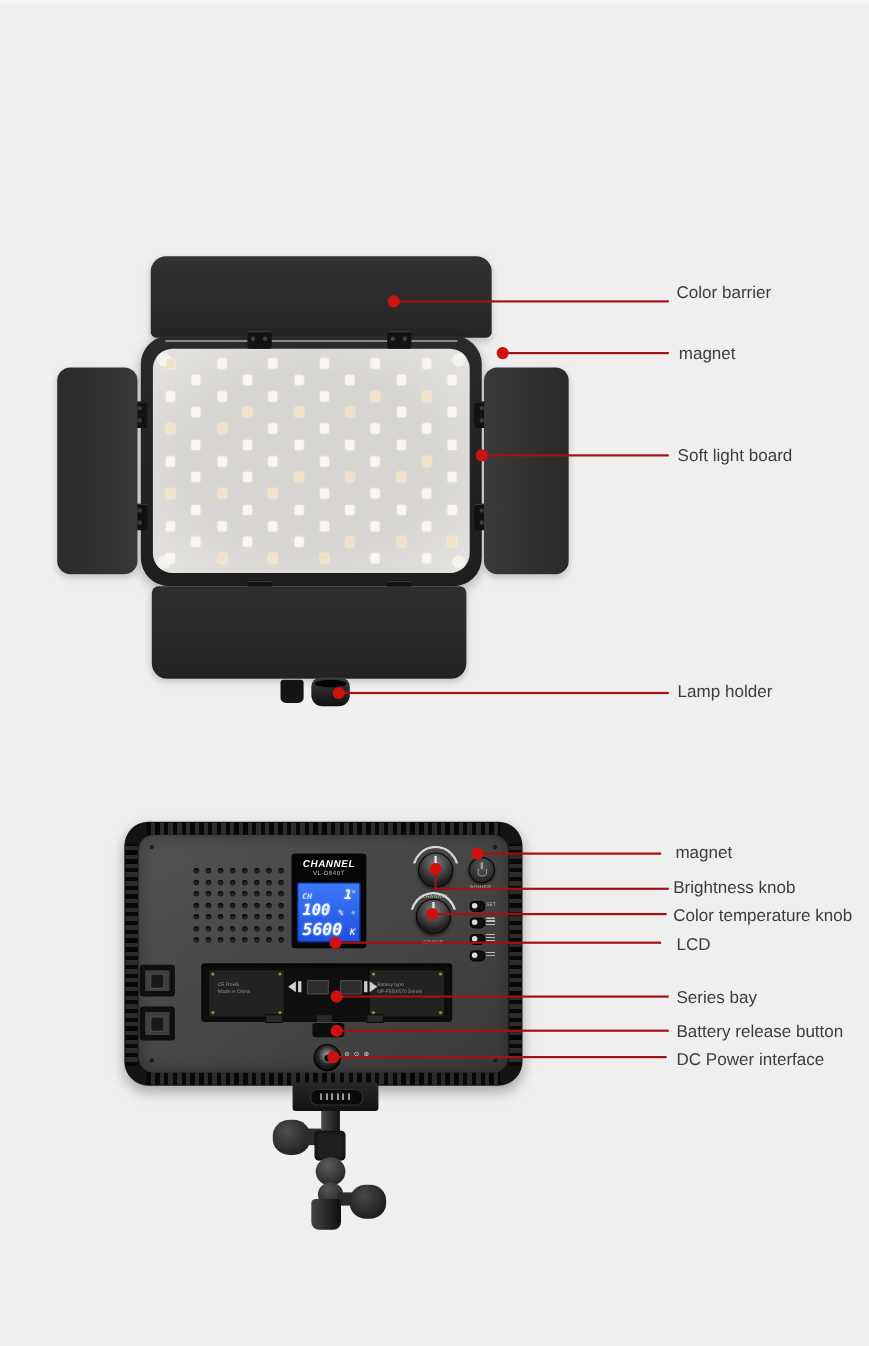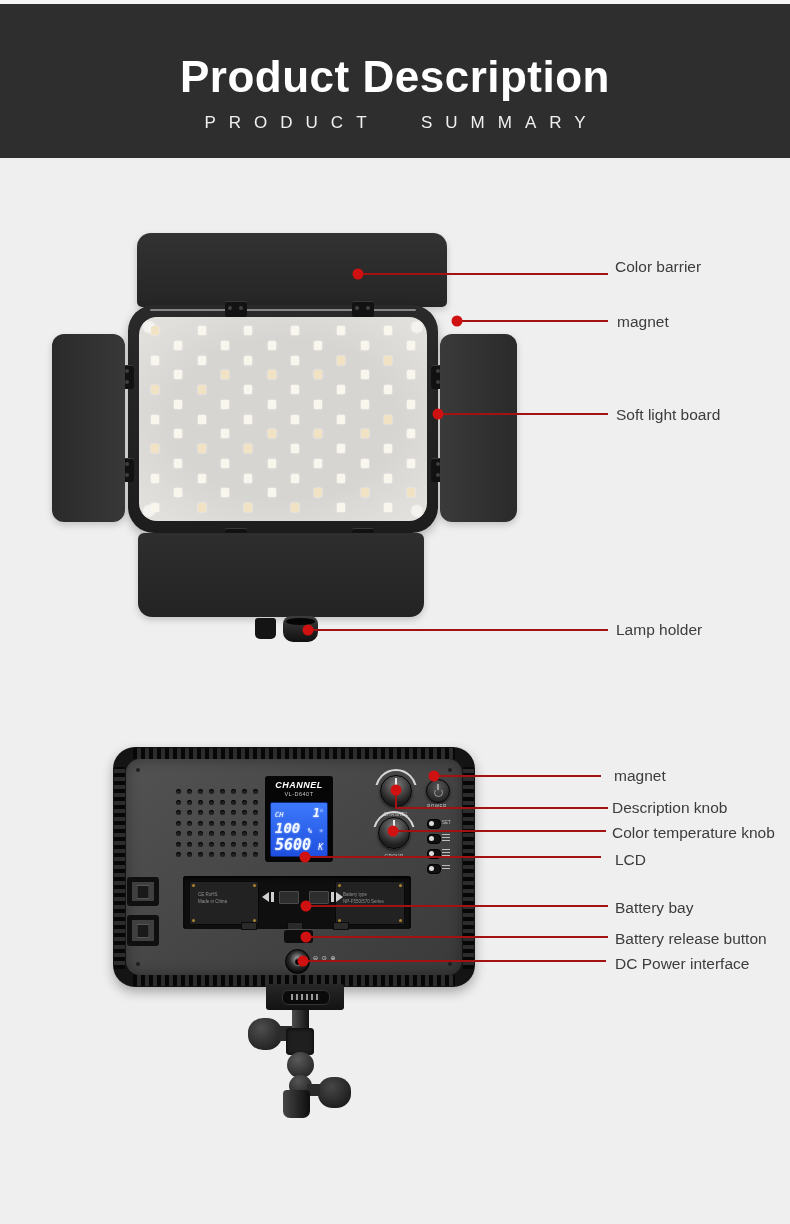--- a/index.html
+++ b/index.html
@@ -127,24 +127,20 @@
   .m-stem-r{left:307px;top:1084px;width:13px;height:12px;background:#2b2b2b;}
   .m-cyl{left:283px;top:1090px;width:27px;height:28px;border-radius:4px 4px 7px 7px;
            background:linear-gradient(90deg,#454545,#0e0e0e);}
 </style>
 </head>
 <body>
 
 <div class="page">
 
   <div class="topstrip"></div>
-  <div class="banner">
-    <div class="title">Product Description</div>
-    <div class="sub">PRODUCT SUMMARY</div>
-  </div>
 
   <div>
 
     <div class="bd" style="left:137px;top:233px;width:310px;height:74px;border-radius:14px 14px 5px 5px;
                 background:linear-gradient(180deg,#323232,#252525);"></div>
 
     <div class="frame"></div>
     <div class="diffuser">
       <span class="pad" style="left:3px;top:3px"></span>
       <span class="pad" style="right:3px;top:3px"></span>
@@ -476,33 +472,33 @@
     <div class="m m-stem-r"></div>
     <div class="m m-cyl"></div>
 
     <span class="c-dot" style="left:434px;top:776px"></span>
     <span class="c-line" style="left:434px;top:776px;width:167px"></span>
     <span class="c-label" style="left:614px;top:776px">magnet</span>
 
     <span class="c-dot" style="left:396px;top:790px"></span>
     <span class="c-vline" style="left:396px;top:790px;height:19px"></span>
     <span class="c-line" style="left:395px;top:808px;width:213px"></span>
-    <span class="c-label" style="left:612px;top:808px">Description knob</span>
+    <span class="c-label" style="left:612px;top:808px">Brightness knob</span>
 
     <span class="c-dot" style="left:393px;top:831px"></span>
     <span class="c-line" style="left:393px;top:831px;width:213px"></span>
     <span class="c-label" style="left:612px;top:833px">Color temperature knob</span>
 
     <span class="c-dot" style="left:305px;top:857px"></span>
     <span class="c-line" style="left:305px;top:857px;width:296px"></span>
     <span class="c-label" style="left:615px;top:860px">LCD</span>
 
     <span class="c-dot" style="left:306px;top:906px"></span>
     <span class="c-line" style="left:306px;top:906px;width:302px"></span>
-    <span class="c-label" style="left:615px;top:908px">Battery bay</span>
+    <span class="c-label" style="left:615px;top:908px">Series bay</span>
 
     <span class="c-dot" style="left:306px;top:937px"></span>
     <span class="c-line" style="left:306px;top:937px;width:302px"></span>
     <span class="c-label" style="left:615px;top:939px">Battery release button</span>
 
     <span class="c-dot" style="left:303px;top:961px"></span>
     <span class="c-line" style="left:303px;top:961px;width:303px"></span>
     <span class="c-label" style="left:615px;top:964px">DC Power interface</span>
   </div>
 

